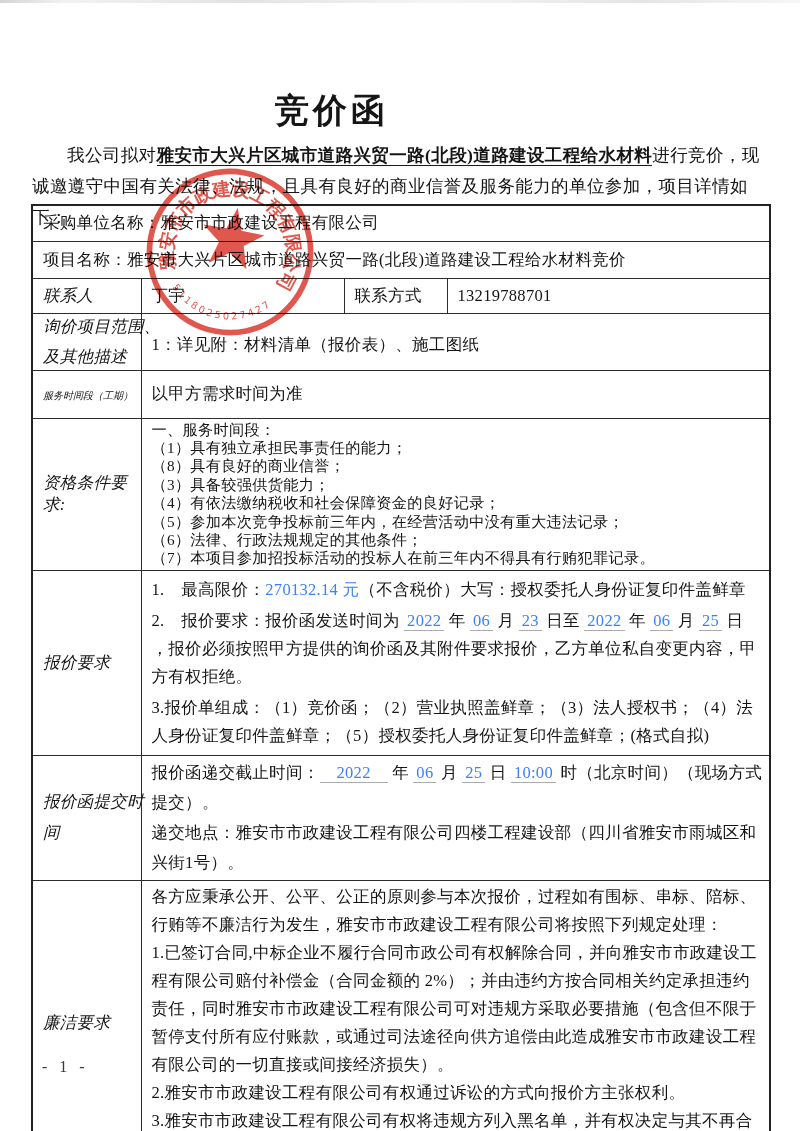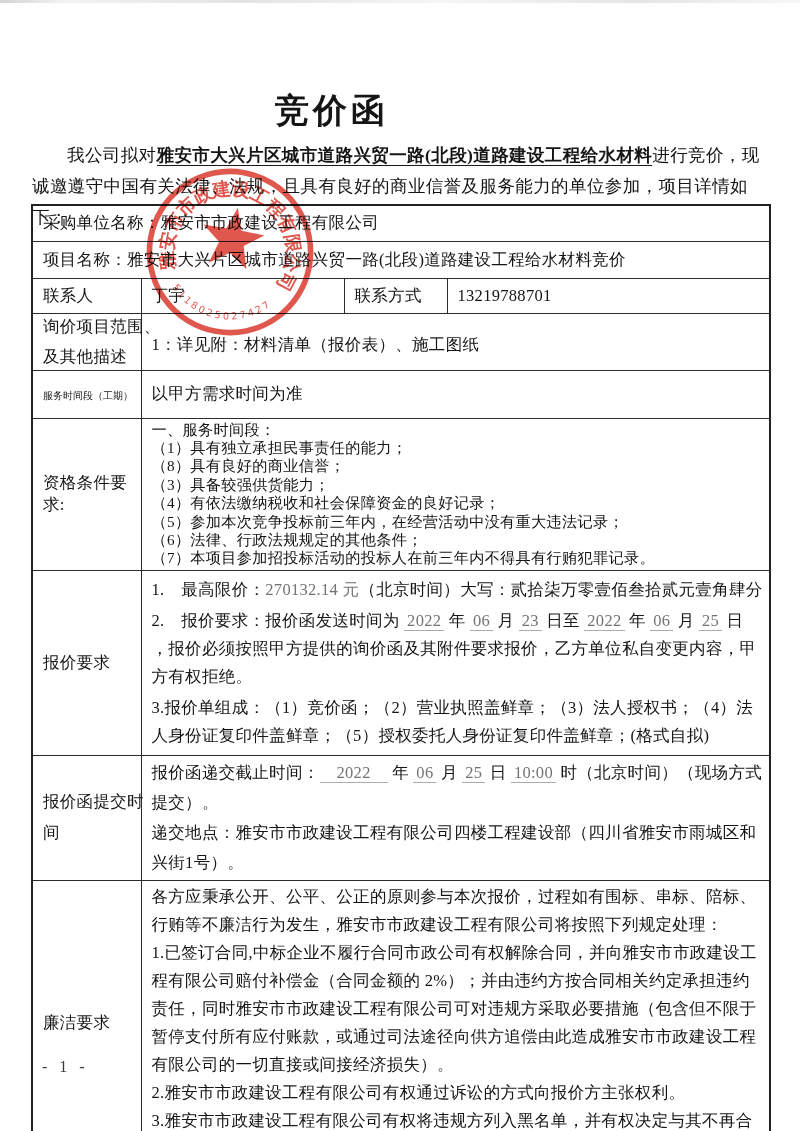--- a/index.html
+++ b/index.html
@@ -25,28 +25,28 @@
   .intro .u-proj { border-bottom:1.5px solid #1a1a1a;font-weight:bold; }
   table.main {
     position:absolute; top:204px; left:31px; width:738px;
     border-collapse:collapse; table-layout:fixed;
   }
   table.main td {
     border:1.6px solid #2c2c2c; vertical-align:middle;
     font-size:16.5px; letter-spacing:.3px; padding:2px 6px 2px 10px;
   }
   table.main { border:2.2px solid #222; }
-  td.lbl { padding-left:9px; padding-right:2px; }
+  td.lbl { padding-left:9px; padding-right:2px;font-style:italic; }
   td.lbl .nw { white-space:nowrap; }
   .small-lbl { font-size:10px; white-space:nowrap; letter-spacing:0; }
   .qual-line { line-height:18.4px; font-size:15.2px; }
   .quote-block p { line-height:28px; margin:3px 0; }
   .sub-block p { line-height:30px; }
   .integrity-block p { line-height:28px; }
-  .fill { color:#737373; }
+  .fill { color:#3b82f6; }
   .fill.u { border-bottom:1.4px solid #a8acb0; padding:0 3px; }
   .fill.u-wide { border-bottom:1.4px solid #a8acb0; padding:0 17px; }
   .page-num {
     position:absolute; top:1058px; left:42px;
     font-size:16px; letter-spacing:4px; color:#3a3a3a;
   }
   .stamp {
     position:absolute; left:128px; top:150px; width:204px; height:204px;
     mix-blend-mode:multiply; pointer-events:none;
   }
@@ -100,21 +100,21 @@
       <div class="qual-line">（3）具备较强供货能力；</div>
       <div class="qual-line">（4）有依法缴纳税收和社会保障资金的良好记录；</div>
       <div class="qual-line">（5）参加本次竞争投标前三年内，在经营活动中没有重大违法记录；</div>
       <div class="qual-line">（6）法律、行政法规规定的其他条件；</div>
       <div class="qual-line">（7）本项目参加招投标活动的投标人在前三年内不得具有行贿犯罪记录。</div>
     </td>
   </tr>
   <tr style="height:162px">
     <td class="lbl">报价要求</td>
     <td colspan="3" class="quote-block">
-      <p><span>1.　最高限价：</span><span class="fill">270132.14 元</span><span>（北京时间）大写：贰拾柒万零壹佰叁拾贰元壹角肆分</span></p>
+      <p><span>1.　最高限价：</span><span class="fill">270132.14 元</span><span>（不含税价）大写：授权委托人身份证复印件盖鲜章</span></p>
       <p><span>2.　报价要求：报价函发送时间为 </span><span class="fill u">2022</span><span> 年 </span><span class="fill u">06</span><span> 月 </span><span class="fill u">23</span><span> 日至 </span><span class="fill u">2022</span><span> 年 </span><span class="fill u">06</span><span> 月 </span><span class="fill u">25</span><span> 日 </span><span>，报价必须按照甲方提供的询价函及其附件要求报价，乙方单位私自变更内容，甲方有权拒绝。</span></p>
       <p>3.报价单组成：（1）竞价函；（2）营业执照盖鲜章；（3）法人授权书；（4）法人身份证复印件盖鲜章；（5）授权委托人身份证复印件盖鲜章；(格式自拟)</p>
     </td>
   </tr>
   <tr style="height:68px">
     <td class="lbl">
       <div class="nw">报价函提交时</div>
       <div class="nw" style="margin-top:9px">间</div>
     </td>
     <td colspan="3" class="sub-block">

